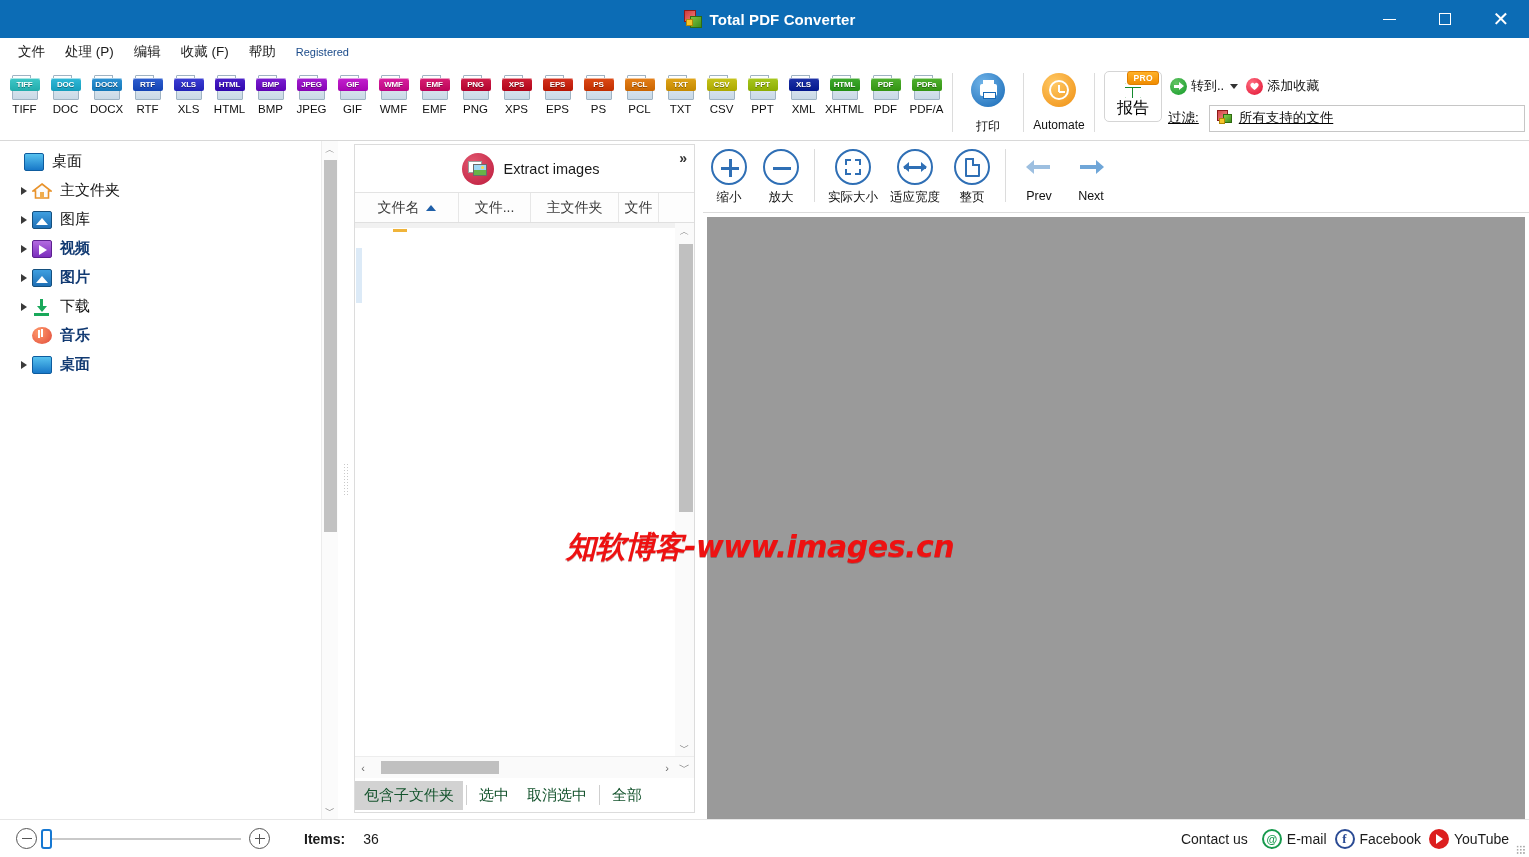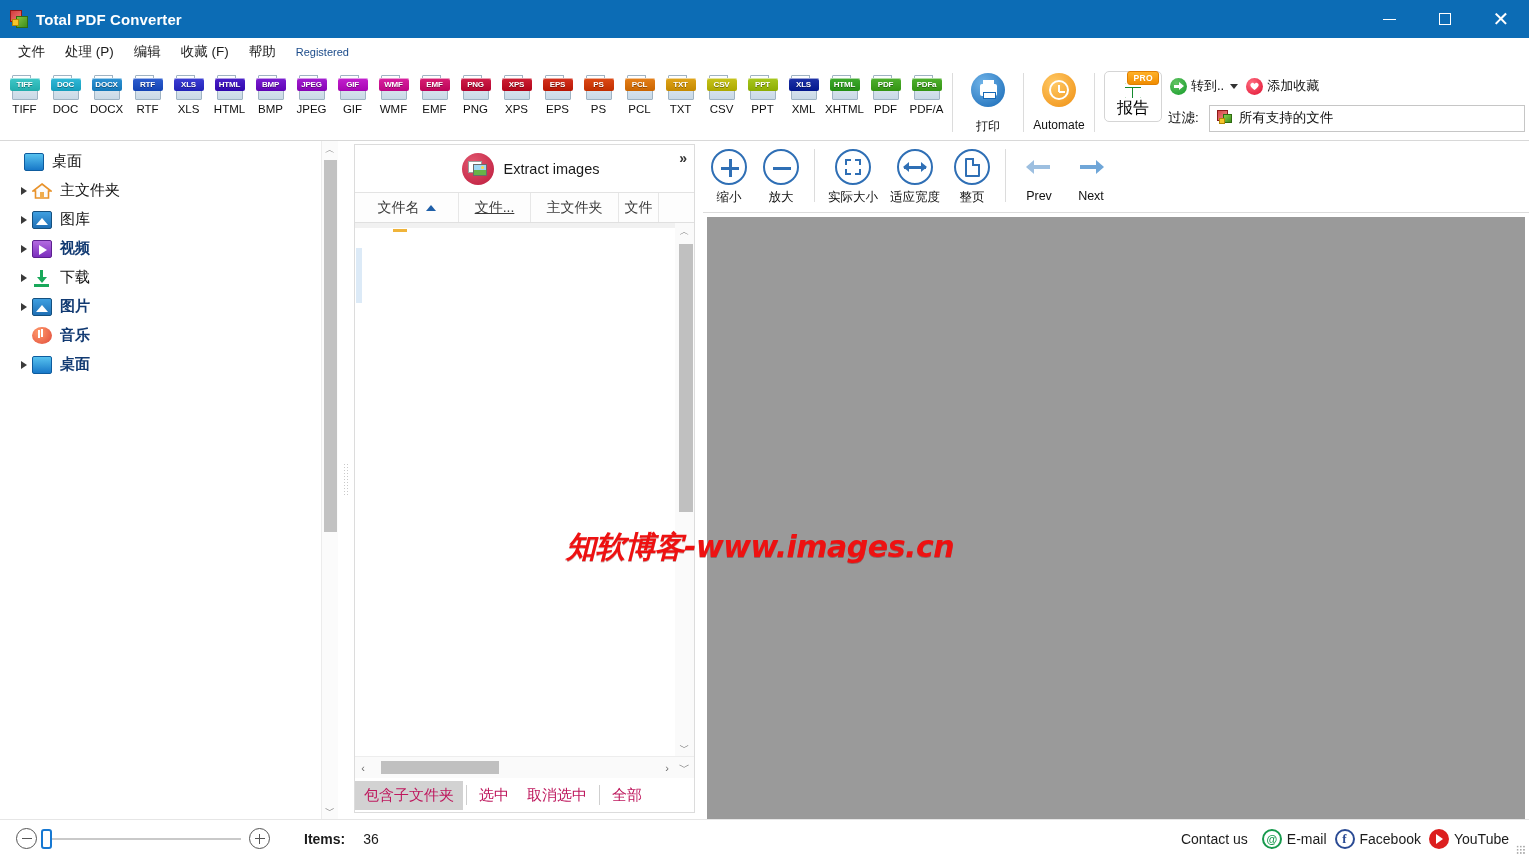--- a/index.html
+++ b/index.html
@@ -20,20 +20,21 @@
     flex-direction: column;
   }
 
   
   .titlebar {
     height: 38px; min-height: 38px;
     background: #0c6cb5;
     display: flex; align-items: center;
     color: #ffffff;
     position: relative;
+    justify-content: center;
   }
   .titlebar .app-icon {
     width: 18px; height: 18px;
     margin-left: 10px; margin-right: 8px;
     position: relative; flex: 0 0 auto;
   }
   .titlebar .app-icon .sq1 {
     position: absolute; left: 0; top: 0; width: 12px; height: 12px;
     background: linear-gradient(135deg,#d23b3b,#f07c7c);
     border: 1px solid #8d1a1a;
@@ -148,21 +149,21 @@
     border: 1px solid #e07f00;
     z-index: 2;
   }
   .circ-report { background: radial-gradient(circle at 35% 30%, #4fb84f, #138a2e); margin-top:9px;}
   .circ-report .grid { width:16px;height:15px;background:#fff;border-radius:1px;position:relative;}
   .circ-report .grid:before{content:"";position:absolute;left:0;top:4px;width:16px;height:1.4px;background:#138a2e;}
   .circ-report .grid:after{content:"";position:absolute;left:7px;top:4px;width:1.4px;height:11px;background:#138a2e;}
 
   .tb-right { display: flex; flex-direction: column; flex: 1 1 auto; padding-left: 6px; padding-top: 4px;}
   .tb-right-row1 { display: flex; align-items: center; height: 26px; }
-  .tb-right-row2 { display: flex; align-items: center; height: 30px; margin-top: 4px; padding-right: 4px;}
+  .tb-right-row2 { display: flex; align-items: center; height: 30px; margin-top: 4px; padding-right: 4px; text-decoration: underline;}
   .mini-btn { display: flex; align-items: center; gap: 4px; padding: 2px 6px 2px 2px; font-size: 13px; color:#111; cursor: default;}
   .goto-ico {
     width: 17px; height: 17px; border-radius: 50%;
     background: radial-gradient(circle at 35% 30%, #63c463, #149b29);
     position: relative;
   }
   .goto-ico:before{content:"";position:absolute;left:3.5px;top:7px;width:8px;height:3px;background:#fff;}
   .goto-ico:after{content:"";position:absolute;left:9px;top:4.5px;border-left:5px solid #fff;border-top:4px solid transparent;border-bottom:4px solid transparent;}
   .fav-ico {
     width: 17px; height: 17px; border-radius: 50%;
@@ -325,21 +326,21 @@
   .hscroll-row { height: 22px; min-height:22px; display:flex; align-items:center; background:#fafafa; border-top:1px solid #ededed;}
   .hs-arrow { width:16px;height:22px;display:flex;align-items:center;justify-content:center;color:#6b6b6b;font-size:11px;}
   .hs-track { flex:1 1 auto; height:22px; position:relative; }
   .hs-thumb { position:absolute; top:4px; left:10px; width:118px; height:13px; background:#c0c0c0;}
   .hs-corner { width:19px;height:22px;display:flex;align-items:center;justify-content:center;color:#6b6b6b;font-size:11px;}
 
   .mid-foot {
     height: 34px; min-height:34px; display:flex; align-items:center;
     background:#fff; overflow:hidden; white-space: nowrap;
   }
-  .foot-btn { padding: 5px 9px; font-size: 15px; color:#be185d; cursor:default;}
+  .foot-btn { padding: 5px 9px; font-size: 15px; color:#14532d; cursor:default;}
   .foot-btn.active { background: #d2d2d2; }
   .foot-sep { width:1px; height:20px; background:#cfcfcf; margin: 0 3px;}
 
   
   .prev-pane {
     flex: 1 1 auto; display: flex; flex-direction: column; min-width:0;
     background:#fff;
     padding-left: 8px;
   }
   .prev-toolbar {
@@ -728,35 +729,35 @@
             <span class="tree-arrow">
               <i></i>
             </span>
             <span class="tree-ico ico-video"></span>
             <span class="tree-label">视频</span>
           </div>
           <div class="tree-item tree-indent">
             <span class="tree-arrow">
               <i></i>
             </span>
+            <span class="tree-ico ico-pic"></span>
+            <span class="tree-label">图片</span>
+          </div>
+          <div class="tree-item tree-indent">
+            <span class="tree-arrow">
+              <i></i>
+            </span>
             <span class="tree-ico">
               <i class="ico-dl-arrow"></i>
               <i class="ico-dl-head"></i>
               <i class="ico-dl-base"></i>
             </span>
             <span class="tree-label plain">下载</span>
           </div>
           <div class="tree-item tree-indent">
-            <span class="tree-arrow">
-              <i></i>
-            </span>
-            <span class="tree-ico ico-pic"></span>
-            <span class="tree-label">图片</span>
-          </div>
-          <div class="tree-item tree-indent">
             <span class="tree-arrow"></span>
             <span class="tree-ico ico-music"></span>
             <span class="tree-label">音乐</span>
           </div>
           <div class="tree-item tree-indent">
             <span class="tree-arrow">
               <i></i>
             </span>
             <span class="tree-ico ico-desktop"></span>
             <span class="tree-label">桌面</span>
@@ -783,21 +784,21 @@
         </div>
         <div class="mid-head-title">Extract images</div>
         <div class="chev-more">»</div>
       </div>
 
       <div class="col-head" id="col-head">
           <div class="col-cell" style="width: 104px; flex-basis: 104px;">
             <span>文件名</span>
             <span class="sort-asc"></span>
           </div>
-          <div class="col-cell" style="width: 72px; flex-basis: 72px; text-decoration: underline;">
+          <div class="col-cell" style="width: 72px; flex-basis: 72px;">
             <span>文件...</span>
           </div>
           <div class="col-cell" style="width: 88px; flex-basis: 88px;">
             <span>主文件夹</span>
           </div>
           <div class="col-cell" style="width: 40px; flex-basis: 40px;">
             <span>文件</span>
           </div>
         </div>
 

